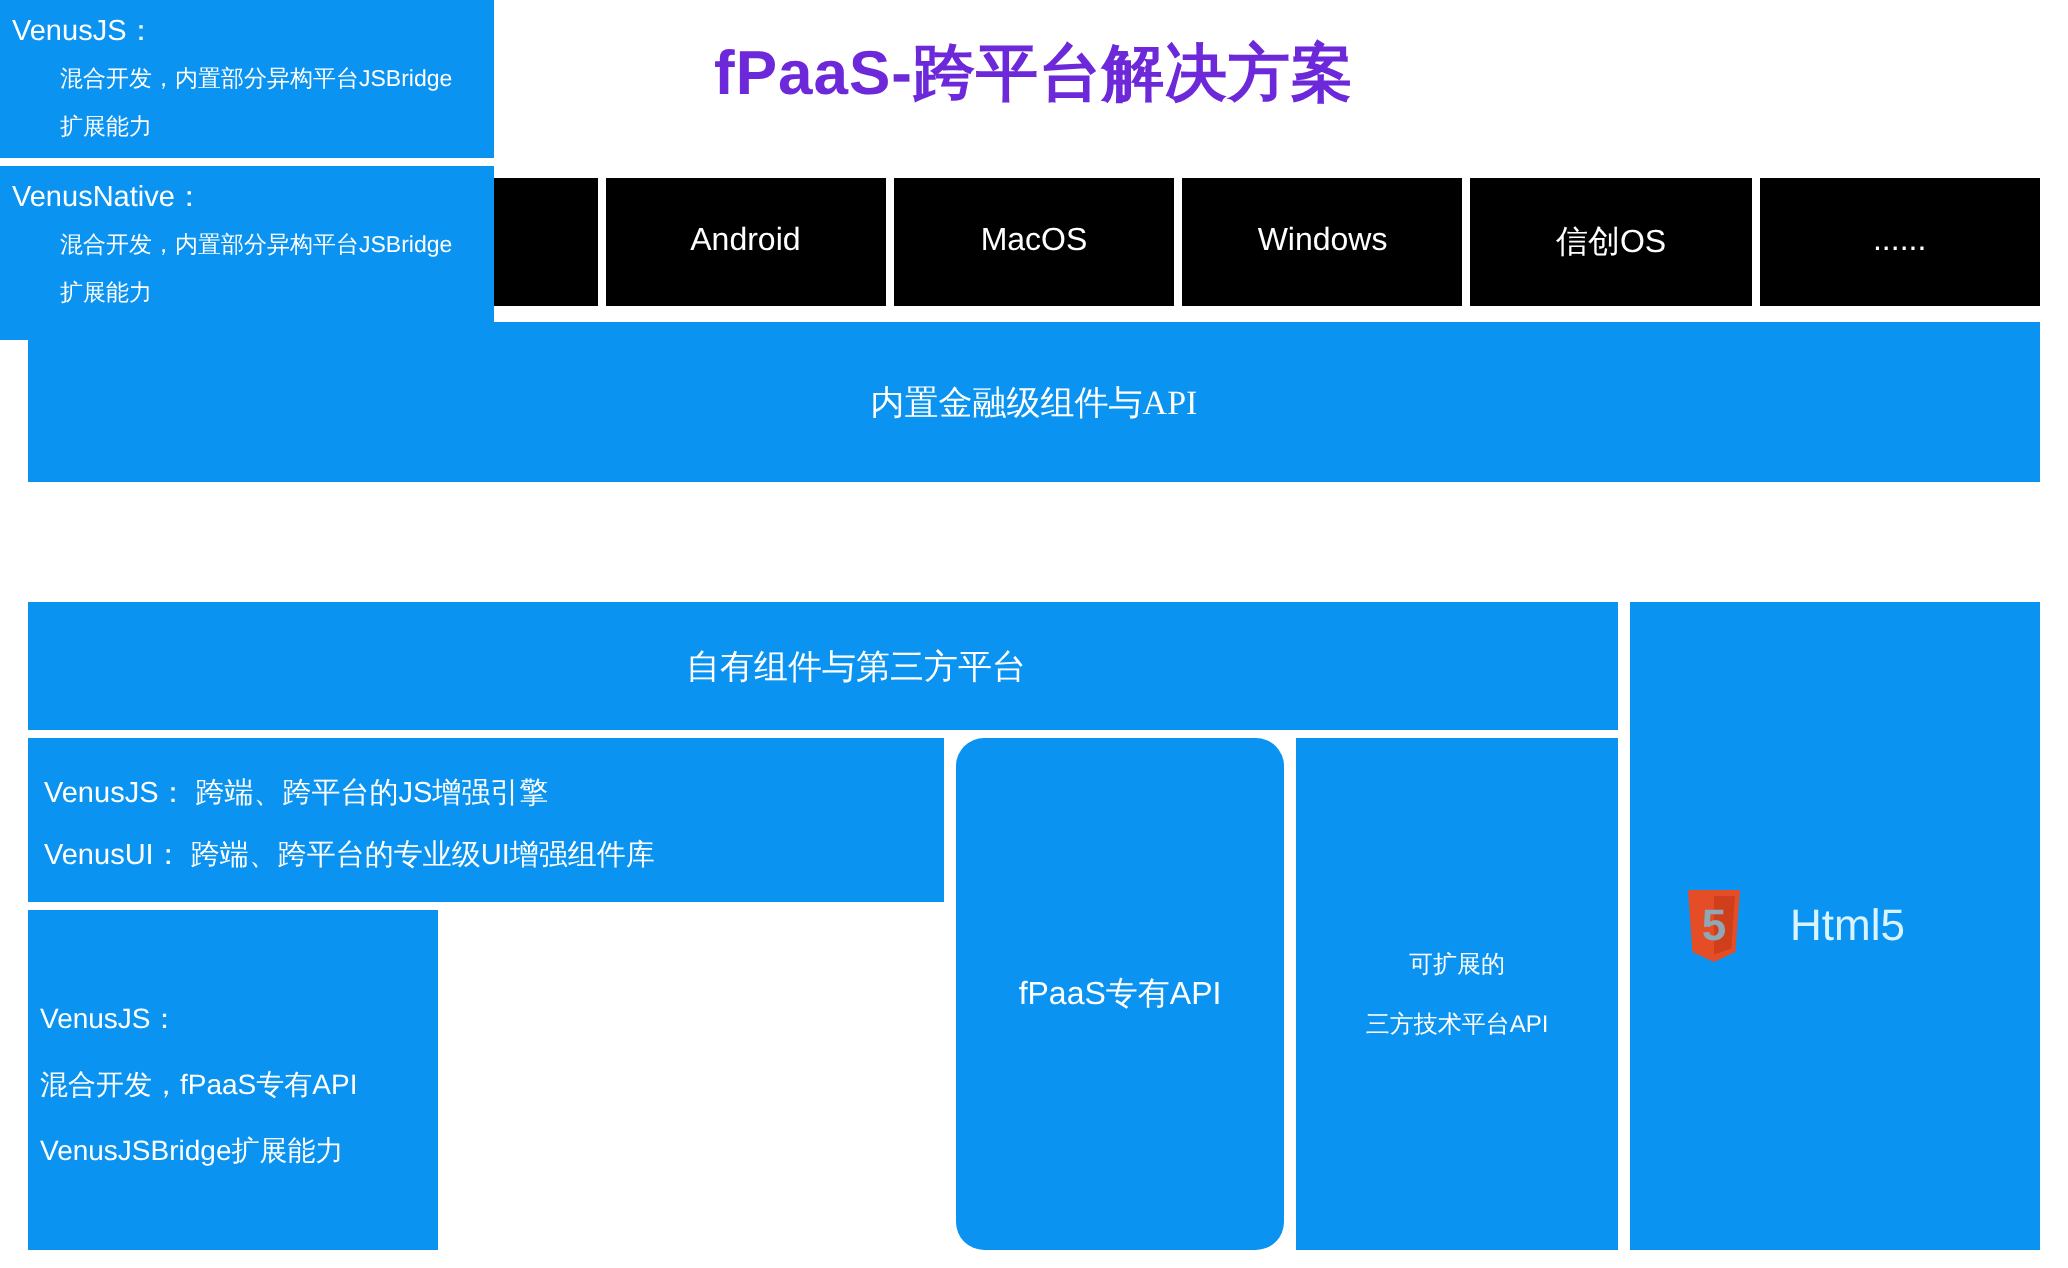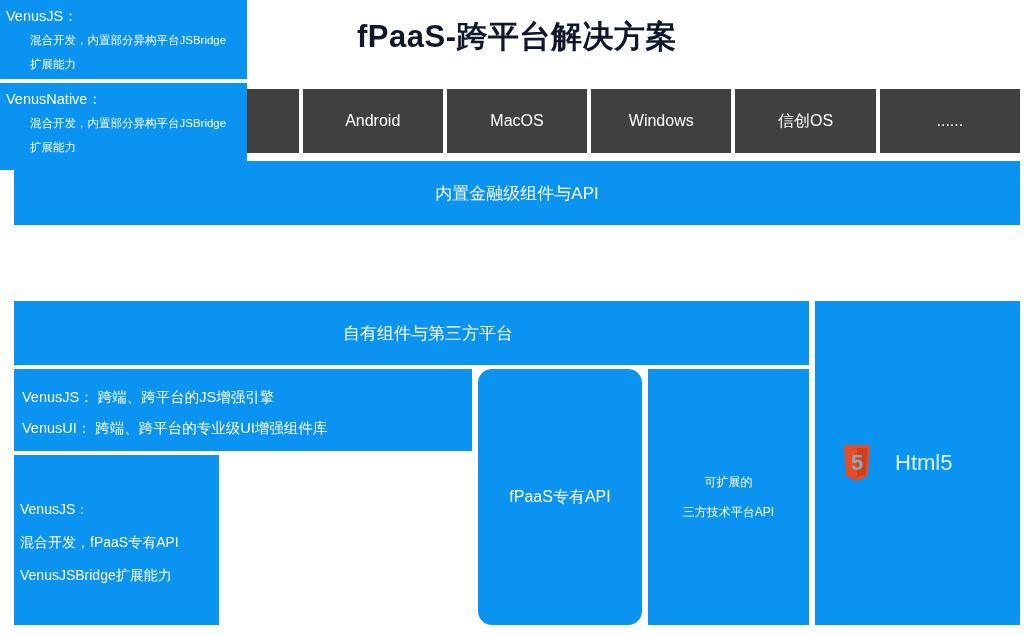--- a/index.html
+++ b/index.html
@@ -20,21 +20,21 @@
     overflow: hidden;
   }
 
   
   .diagram-title {
     position: absolute;
     left: 0;
     top: 16px;
     width: 1034px;
     text-align: center;
-    color: #0f172a;
+    color: #6d28d9;
     font-size: 31px;
     font-weight: 700;
     letter-spacing: 0.5px;
     white-space: nowrap;
   }
 
   
   .blk {
     position: absolute;
     background: #0a93f0;
@@ -53,36 +53,36 @@
     position: absolute;
     left: 14px;
     top: 89px;
     width: 1006px;
     height: 64px;
     display: flex;
     gap: 4px;
   }
   .os-cell {
     flex: 1 1 0;
-    background: #404040;
+    background: #000000;
     color: #ffffff;
     display: flex;
     align-items: center;
     justify-content: center;
     font-size: 16px;
     box-sizing: border-box;
   }
 
   
   .band {
     left: 14px;
     width: 1006px;
     font-size: 17px;
   }
-  #band-components { top: 161px; height: 64px; }
+  #band-components { top: 161px; height: 80px; font-family: Liberation Serif, serif; }
   #band-extensible { top: 231px; height: 64px; }
 
   
   #band-own {
     left: 14px;
     top: 301px;
     width: 795px;
     height: 64px;
     font-size: 17px;
     padding-left: 33px;

